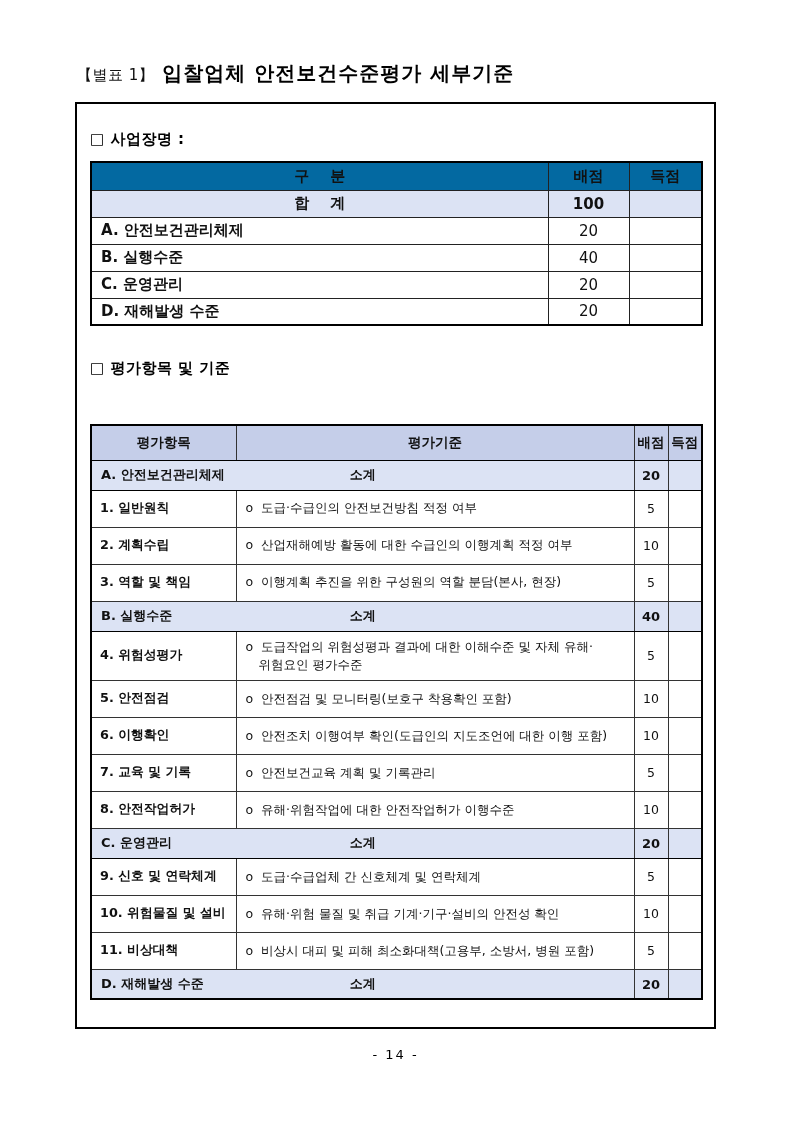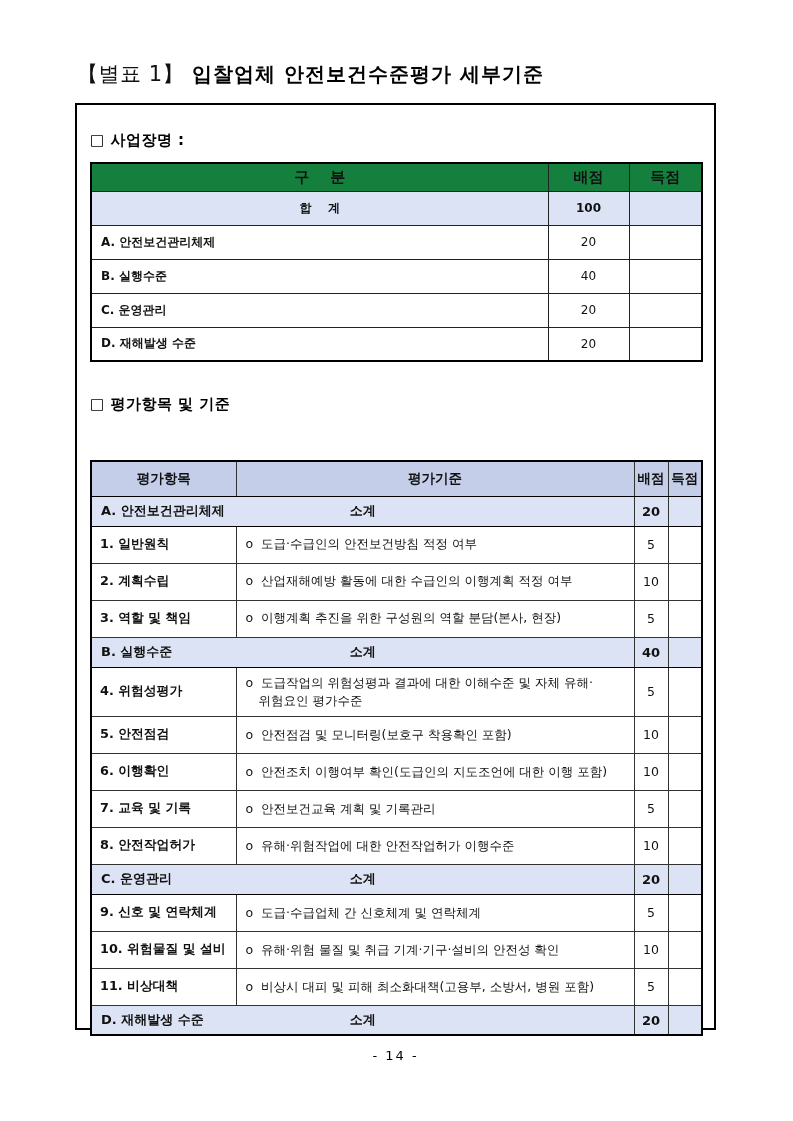--- a/index.html
+++ b/index.html
@@ -5,42 +5,42 @@
   * { margin:0; padding:0; box-sizing:border-box; }
   html,body { background:#ffffff; }
   body {
     width:793px; height:1121px; position:relative;
     font-family:"DejaVu Sans","Liberation Sans",sans-serif;
     color:#111; overflow:hidden;
   }
   .doc { position:absolute; left:75px; top:60px; width:641px; }
 
   .title-line { padding-left:2px; margin-bottom:15px; white-space:nowrap; }
-  .title-prefix { font-size:21px; font-weight:normal; letter-spacing:0.5px; color:#111; }
+  .title-prefix { font-size:15px; font-weight:normal; letter-spacing:0.5px; color:#111; }
   .title-main {
     font-family:"DejaVu Serif","Liberation Serif",serif;
     font-size:20px; font-weight:bold; letter-spacing:1px; margin-left:8px; color:#000;
   }
 
   .outer-box {
     border:2px solid #000; width:641px; height:927px;
     padding:26px 13px 0 13px;
   }
 
   .section-label { font-size:15px; font-weight:bold; letter-spacing:0.5px; color:#000; }
   .section-label.first { margin-bottom:12px; }
   .section-label.second { margin-top:33px; margin-bottom:8px; }
 
   table { border-collapse:collapse; table-layout:fixed; width:611px; background:#fff; }
 
   
   .t1 { border:2px solid #000; }
   .t1 th, .t1 td { border:1.4px solid #222; vertical-align:middle; }
-  .t1 th { height:28px; background:#15803d; font-size:15px; font-weight:bold; white-space:pre; }
-  .t1 td { height:34px; font-size:12px; }
+  .t1 th { height:28px; background:#0369a1; font-size:15px; font-weight:bold; white-space:pre; }
+  .t1 td { height:27px; font-size:15px; }
   .t1 .label-cell { text-align:left; padding-left:9px; font-weight:bold; }
   .t1 .center { text-align:center; white-space:pre; }
   .t1 .total-row td { background:#dce3f4; font-weight:bold; }
 
   
   .t2 { border:2px solid #000;margin-top:46px; }
   .t2 th, .t2 td { border:1px solid #333; vertical-align:middle; }
   .t2 th { height:35px; background:#c5cee9; font-size:13.5px; font-weight:bold; border-bottom:1.6px solid #000; }
   .t2 td { font-size:12.5px; }
   .t2 .item-cell { font-weight:bold; text-align:left; padding:0 2px 0 8px; font-size:12.8px; white-space:nowrap; overflow:hidden; }

